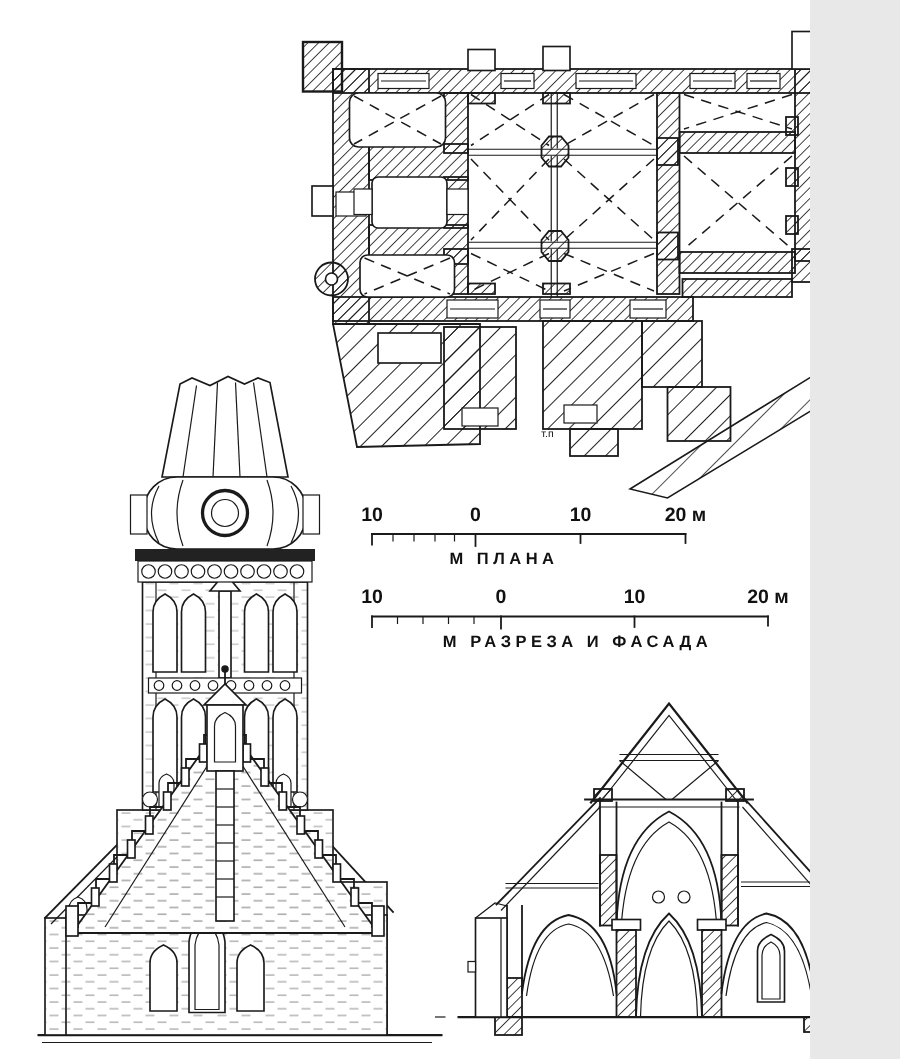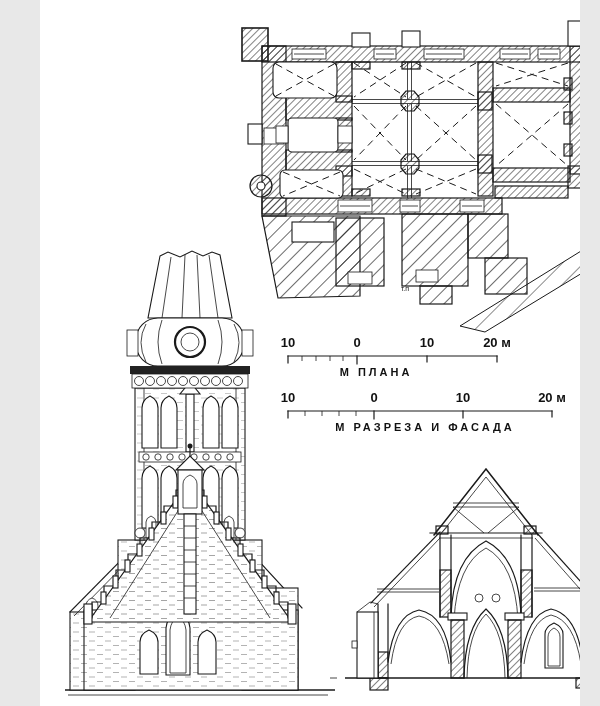--- a/index.html
+++ b/index.html
@@ -1,17 +1,17 @@
 <!DOCTYPE html>
 <html><head>
 <meta charset="utf-8">
 <style>
   html,body{margin:0;padding:0;background:#e8e8e8;}
   .stage{width:540px;height:706px;background:#fff;position:relative;overflow:hidden;
-         font-family:"Liberation Sans", sans-serif;margin-left:40px;}
+         font-family:"Liberation Sans", sans-serif;}
   svg{position:absolute;left:0;top:0;}
   .ln{fill:none;stroke:#1a1a1a;stroke-width:1.2;stroke-linecap:square;}
   .lt{fill:none;stroke:#1a1a1a;stroke-width:0.8;}
   .lh{fill:none;stroke:#1a1a1a;stroke-width:1.5;}
   .wall{fill:url(#hF);stroke:#1a1a1a;stroke-width:1.2;}
   .wallC{fill:url(#hC);stroke:#1a1a1a;stroke-width:1.2;}
   .wallS{fill:url(#hS);stroke:#1a1a1a;stroke-width:1.0;}
   .wh{fill:#ffffff;stroke:#1a1a1a;stroke-width:1.1;}
   .whT{fill:#ffffff;stroke:#1a1a1a;stroke-width:0.8;}
   .dash{fill:none;stroke:#1a1a1a;stroke-width:1.0;stroke-dasharray:7 5;}

